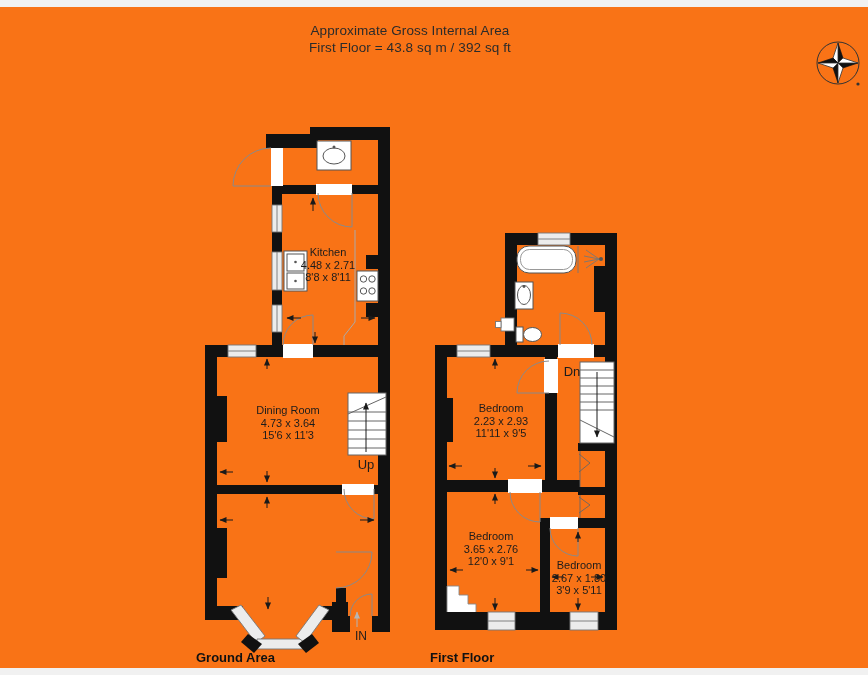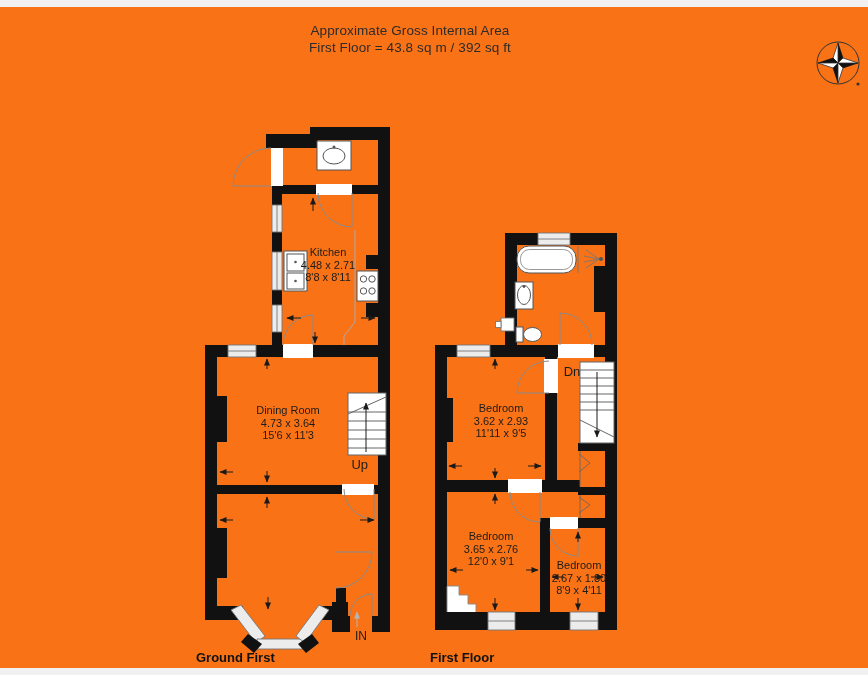--- a/index.html
+++ b/index.html
@@ -288,38 +288,38 @@
     <span class="nm">8'8 x 8'11</span>
   </div>
 
   <div class="room-label" style="left:238px;top:404px;width:100px;">
     <span class="nm">Dining Room</span>
     <span class="nm">4.73 x 3.64</span>
     <span class="nm">15'6 x 11'3</span>
   </div>
 
 
-  <div class="small-label" style="left:340px;top:457px;width:28px;text-align:right;">Up</div>
+  <div class="small-label" style="left:352px;top:457px;width:28px;">Up</div>
   <div class="small-label" style="left:346px;top:629px;width:30px;font-size:12px;text-align:center;">IN</div>
 
   <div class="room-label" style="left:451px;top:402px;width:100px;">
     <span class="nm">Bedroom</span>
-    <span class="nm">3.62 x 2.93</span>
+    <span class="nm">2.23 x 2.93</span>
     <span class="nm">11'11 x 9'5</span>
   </div>
 
   <div class="room-label" style="left:441px;top:530px;width:100px;">
     <span class="nm">Bedroom</span>
     <span class="nm">3.65 x 2.76</span>
     <span class="nm">12'0 x 9'1</span>
   </div>
 
   <div class="room-label" style="left:534px;top:559px;width:90px;">
     <span class="nm">Bedroom</span>
     <span class="nm">2.67 x 1.80</span>
-    <span class="nm">8'9 x 4'11</span>
+    <span class="nm">3'9 x 5'11</span>
   </div>
 
   <div class="small-label" style="left:558px;top:364px;width:28px;">Dn</div>
 
-  <div class="floor-label" style="left:196px;top:650px;">Ground First</div>
+  <div class="floor-label" style="left:196px;top:650px;">Ground Area</div>
   <div class="floor-label" style="left:430px;top:650px;">First Floor</div>
 </div>
 
 </body></html>

